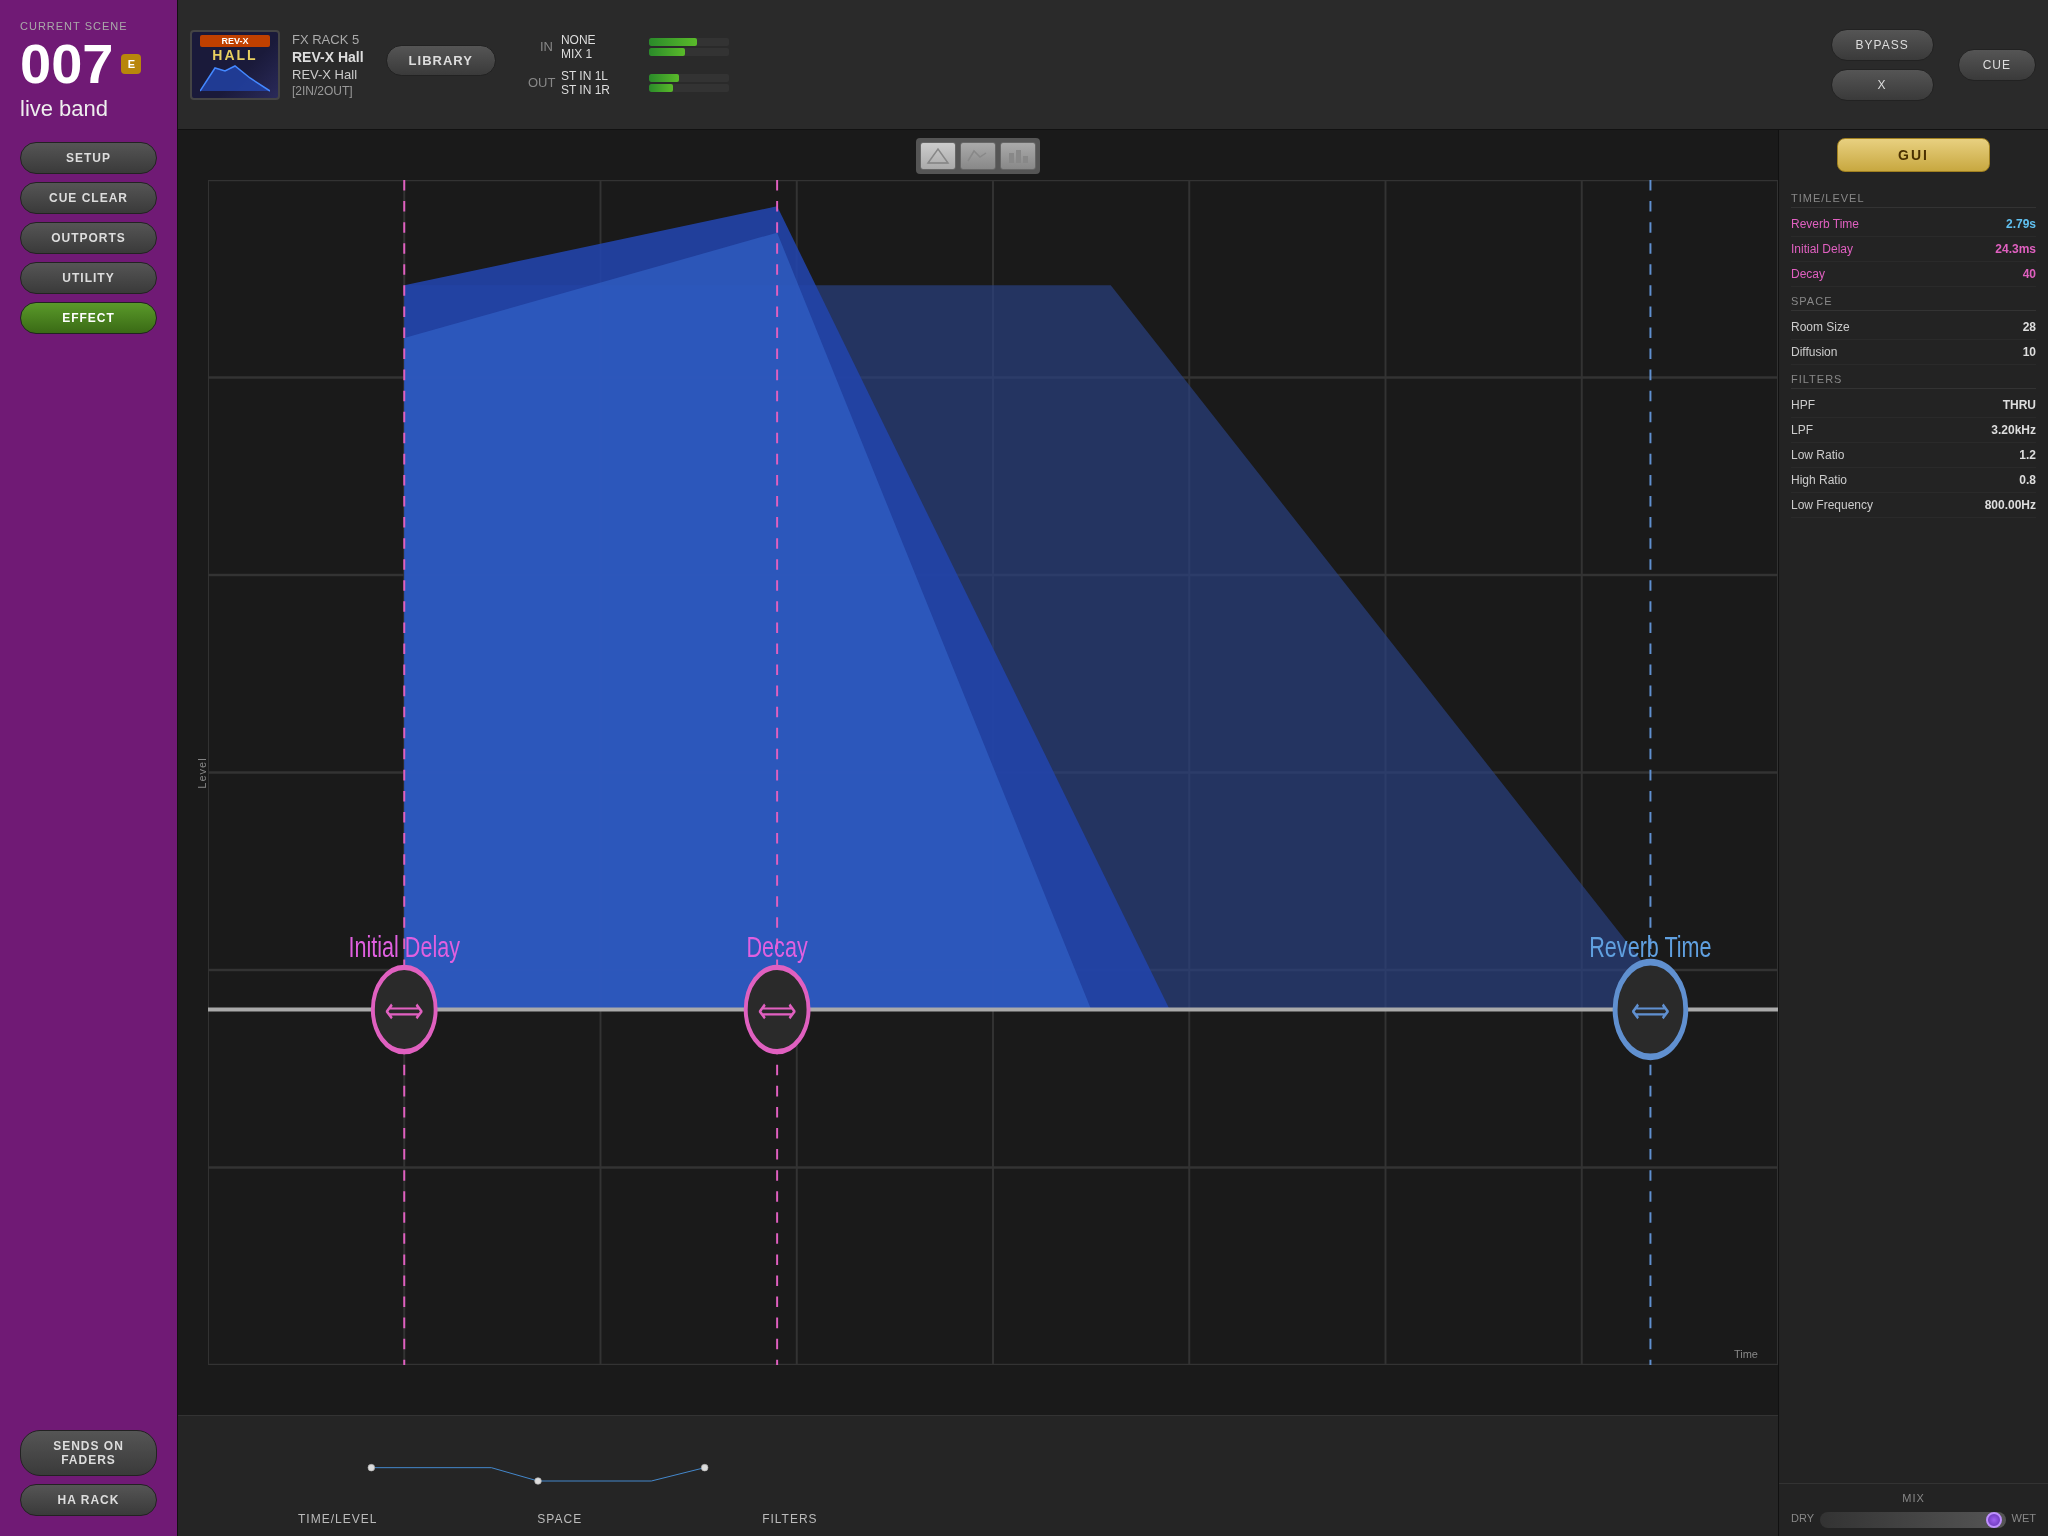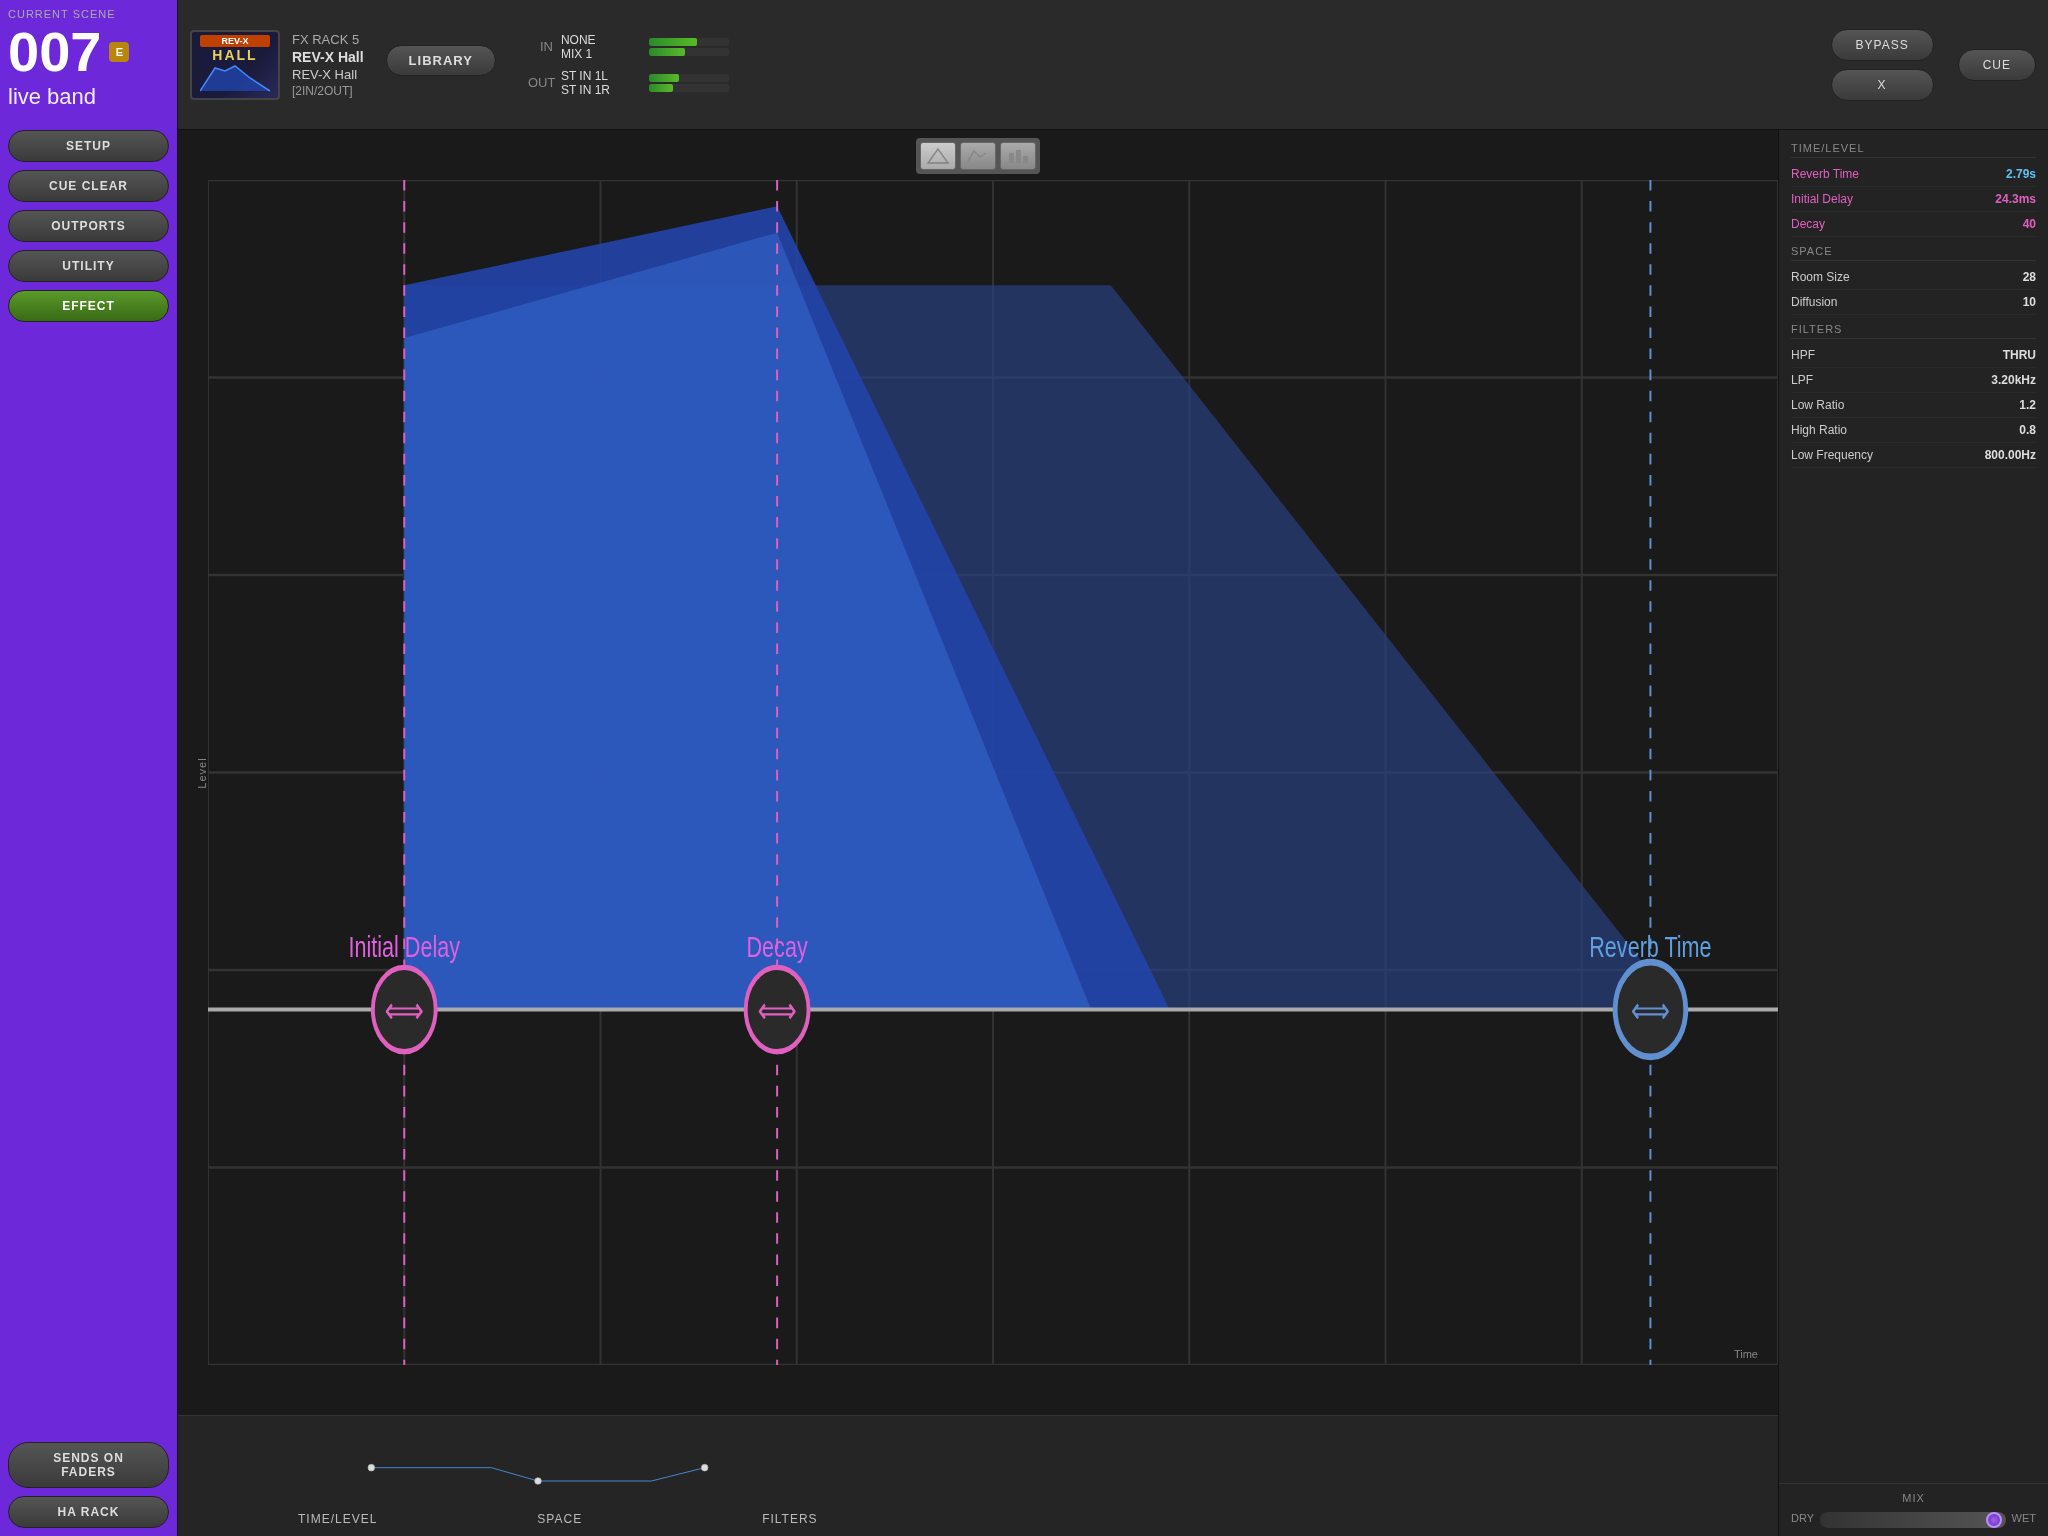--- a/index.html
+++ b/index.html
@@ -12,25 +12,25 @@
       color: #ccc;
       font-size: 13px;
     }
 
     
     #sidebar {
       position: absolute;
       left: 0; top: 0;
       width: 178px;
       height: 100%;
-      background: #6d28d9;
+      background: #701a75;
       border-right: 1px solid #111;
       display: flex;
       flex-direction: column;
-      padding: 8px;
+      padding: 20px;
     }
     #current-scene-label {
       font-size: 11px;
       color: #aaa;
       letter-spacing: 1px;
       margin-bottom: 4px;
     }
     #scene-number-row {
       display: flex;
       align-items: center;
@@ -551,20 +551,23 @@
       <circle cx="450" cy="30" r="5" fill="#ddd" stroke="#aaa" stroke-width="1"></circle>
       <circle cx="700" cy="10" r="5" fill="#ddd" stroke="#aaa" stroke-width="1"></circle>
     </svg>
     <div class="bottom-tab" style="margin-left:20px;">TIME/LEVEL</div>
     <div class="bottom-tab" style="margin-left:80px;">SPACE</div>
     <div class="bottom-tab" style="margin-left:100px;">FILTERS</div>
   </div>
 </div>
 
 <div id="right-panel">
+  <div id="gui-btn-row">
+    <button id="gui-btn">GUI</button>
+  </div>
 
   <div id="params-panel">
 
     <div class="param-section-title">TIME/LEVEL</div>
 
     <div class="param-row">
       <span class="param-name pink">Reverb Time</span>
       <span class="param-value">2.79s</span>
     </div>
     <div class="param-row">

